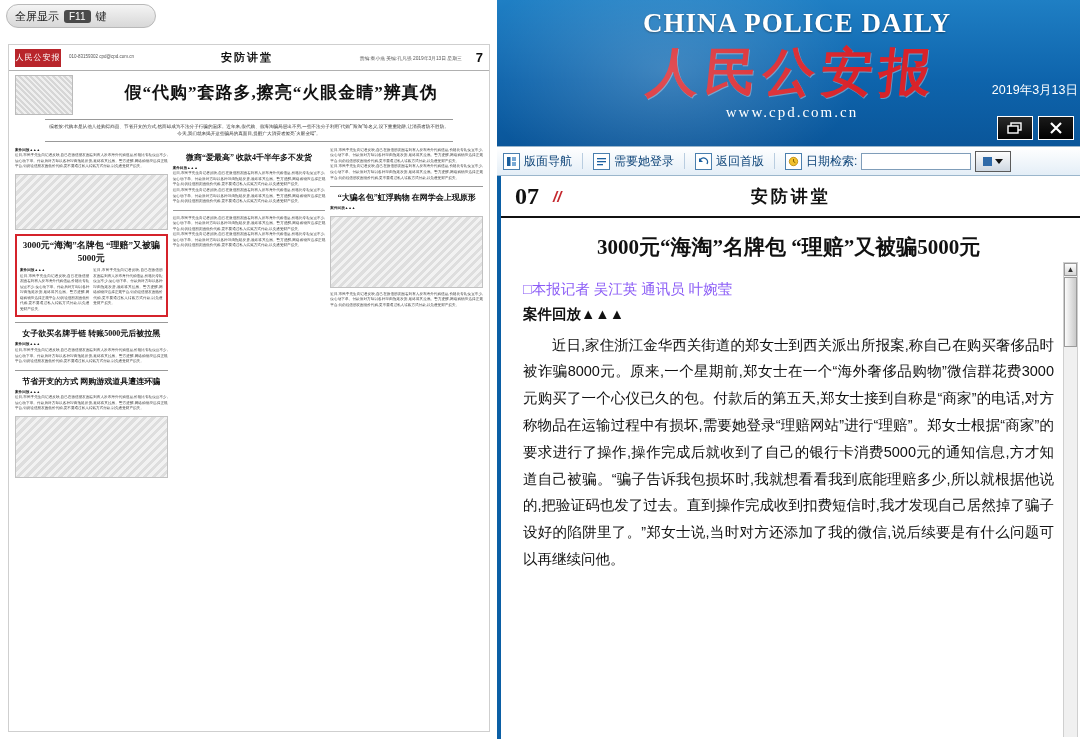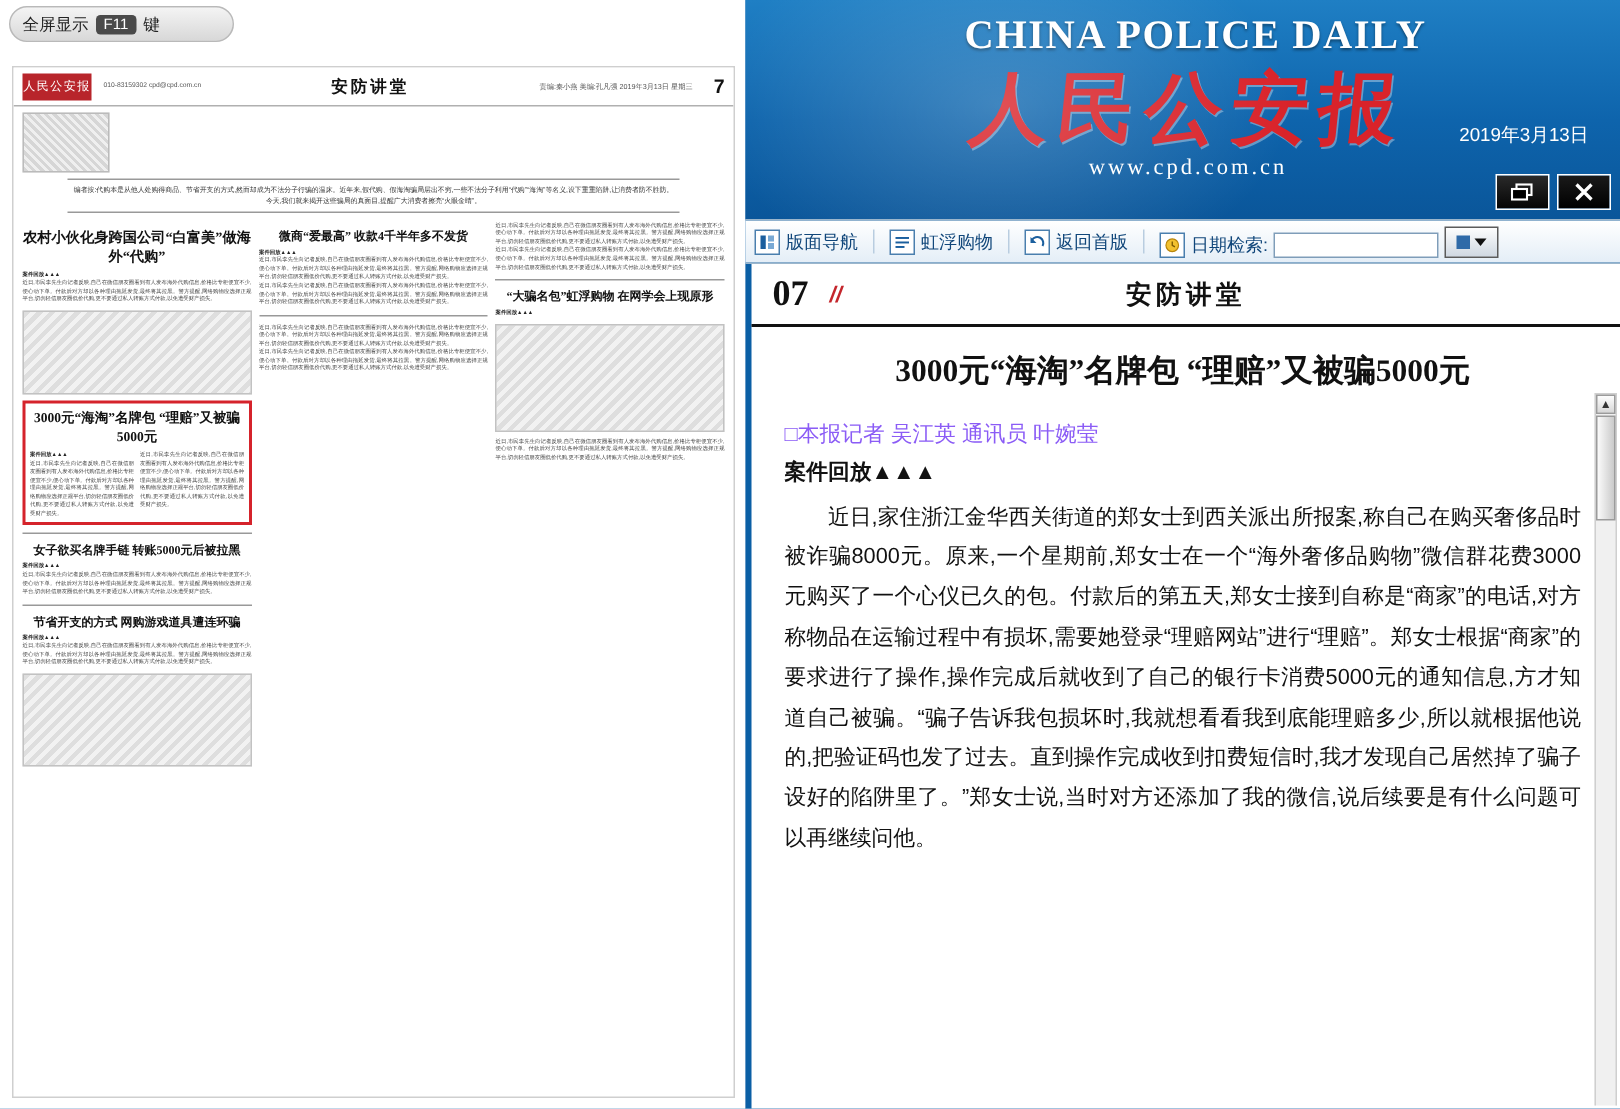--- a/index.html
+++ b/index.html
@@ -100,38 +100,38 @@
     font-size:52px;font-weight:bold;color:#d9232a;letter-spacing:6px;
     text-shadow:1px 1px 0 rgba(255,255,255,.35);
     transform:skewX(-6deg);
   }
   .banner-url{
     position:absolute;left:60px;top:104px;width:470px;text-align:center;
     font-family:"Liberation Serif","DejaVu Serif",serif;
     font-size:15px;color:#ffffff;letter-spacing:2px;
   }
   .banner-date{
-    position:absolute;right:21px;top:82px;font-size:12.5px;color:#ffffff;
+    position:absolute;right:2px;top:82px;font-size:12.5px;color:#ffffff;
   }
   .win-btns{position:absolute;right:6px;top:116px;display:flex;gap:5px;}
   .win-btn{
     width:34px;height:22px;border:1px solid #ffffff;
     background:linear-gradient(#2a2a2a,#050505);
     color:#fff;display:flex;align-items:center;justify-content:center;
     font-size:13px;font-weight:bold;
   }
   .win-btn.close{background:linear-gradient(#1a1a1a,#000);}
 
   .toolbar{
     height:30px;background:linear-gradient(#ffffff,#e4eef7);
     border-top:1px solid #9bb6cc;border-bottom:1px solid #9bb6cc;
     display:flex;align-items:center;padding:0 6px;gap:10px;box-sizing:border-box;
     font-size:12px;color:#10467a;
   }
-  .tb-item{display:flex;align-items:flex-end;gap:4px;cursor:default;}
+  .tb-item{display:flex;align-items:center;gap:4px;cursor:default;}
   .tb-ic{
     width:15px;height:15px;border:1px solid #4a7fae;background:#fff;
     display:flex;align-items:center;justify-content:center;font-size:10px;color:#1b5f9e;
   }
   .tb-sep{width:1px;height:16px;background:#b9cde0;}
   .search-input{
     width:110px;height:17px;border:1px solid #7f9db9;background:#fff;
     font-size:11px;padding:0 3px;box-sizing:border-box;
   }
   .search-btn{
@@ -207,28 +207,30 @@
 cpd@cpd.com.cn</div>
         <div class="masthead-center">安防讲堂</div>
         <div class="masthead-right">责编:秦小燕  美编:孔凡强   2019年3月13日  星期三</div>
         <div class="masthead-pageno">7</div>
       </div>
 
       <div class="paper-body">
 
         <div class="lead-block">
           <div class="lead-art"></div>
+          <div style="flex:1">
+            <div class="paper-headline">假“代购”套路多,擦亮“火眼金睛”辨真伪</div>
+          </div>
         </div>
 
         <div class="paper-sub">编者按:代购本是从他人处购得商品、节省开支的方式,然而却成为不法分子行骗的温床。近年来,假代购、假海淘骗局层出不穷,一些不法分子利用“代购”“海淘”等名义,设下重重陷阱,让消费者防不胜防。今天,我们就来揭开这些骗局的真面目,提醒广大消费者擦亮“火眼金睛”。</div>
 
         <div class="paper-columns">
 
           <div class="col">
-            <div class="sec-title">农村小伙化身跨国公司“白富美”做海外“代购”</div>
             <div class="tiny k">案件回放▲▲▲</div>
             <div class="tiny">近日,市民李先生向记者反映,自己在微信朋友圈看到有人发布海外代购信息,价格比专柜便宜不少,便心动下单。付款后对方却以各种理由拖延发货,最终将其拉黑。警方提醒,网络购物应选择正规平台,切勿轻信朋友圈低价代购,更不要通过私人转账方式付款,以免遭受财产损失。</div>
             <div class="thumb" style="height:54px"></div>
 
             <div class="highlight-box">
               <div class="hl-title">3000元“海淘”名牌包 “理赔”又被骗5000元</div>
               <div class="two-col-tiny">
                 <div class="c">
                   <div class="tiny k">案件回放▲▲▲</div>
                   <div class="tiny">近日,市民李先生向记者反映,自己在微信朋友圈看到有人发布海外代购信息,价格比专柜便宜不少,便心动下单。付款后对方却以各种理由拖延发货,最终将其拉黑。警方提醒,网络购物应选择正规平台,切勿轻信朋友圈低价代购,更不要通过私人转账方式付款,以免遭受财产损失。</div>
@@ -315,21 +317,21 @@
       <div class="tb-sep"></div>
 
       <div class="tb-item">
         <span class="tb-ic">
           <svg width="11" height="11" viewBox="0 0 11 11">
               <rect x="1" y="2" width="9" height="1.3" fill="#1b5f9e"></rect>
               <rect x="1" y="5" width="9" height="1.3" fill="#1b5f9e"></rect>
               <rect x="1" y="8" width="6" height="1.3" fill="#1b5f9e"></rect>
             </svg>
         </span>
-        <span>虹浮购物</span>
+        <span>需要她登录</span>
       </div>
 
       <div class="tb-sep"></div>
 
       <div class="tb-item">
         <span class="tb-ic">
           <svg width="11" height="11" viewBox="0 0 11 11">
               <path d="M9 8 A4 4 0 0 0 2 4" stroke="#1b5f9e" stroke-width="1.4" fill="none"></path>
               <path d="M1 2 L1 6 L5 6 Z" fill="#1b5f9e"></path>
             </svg>

